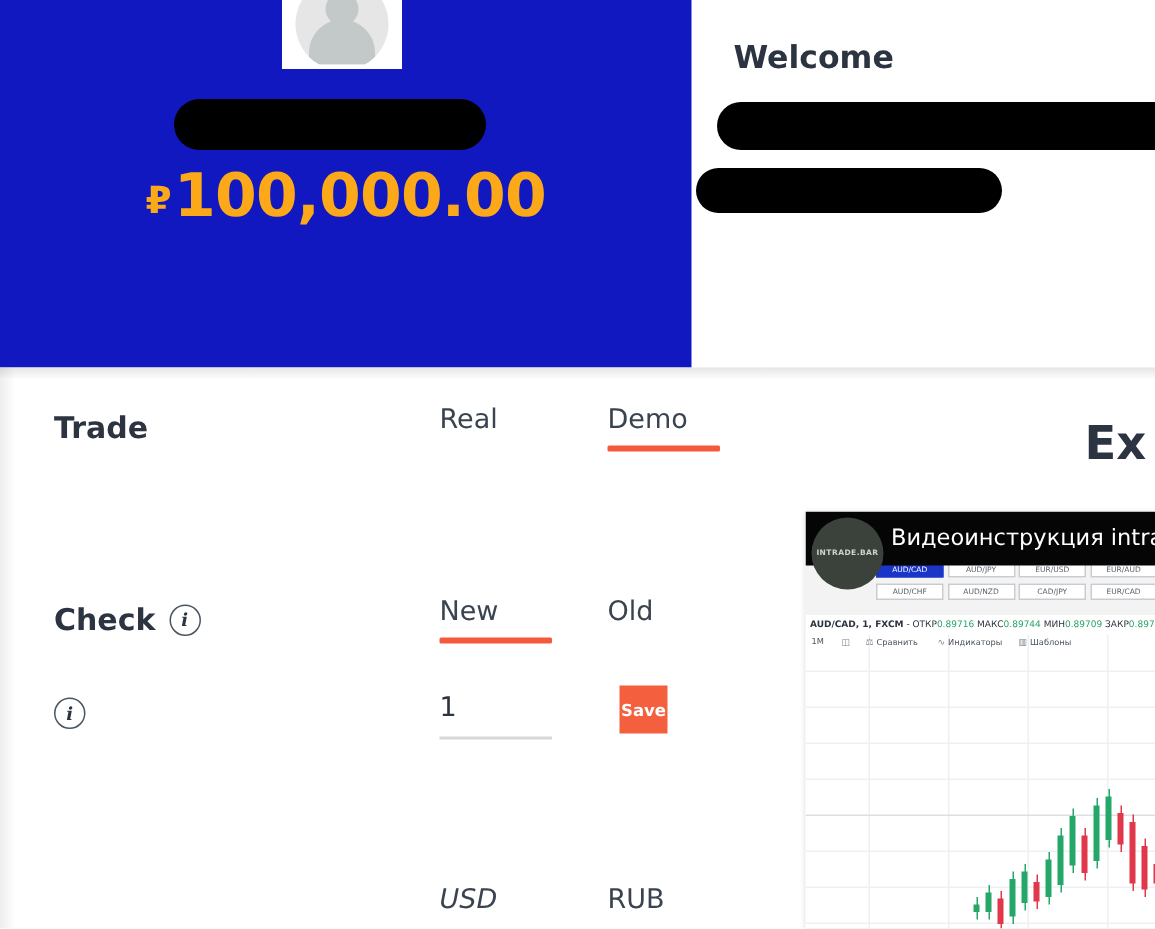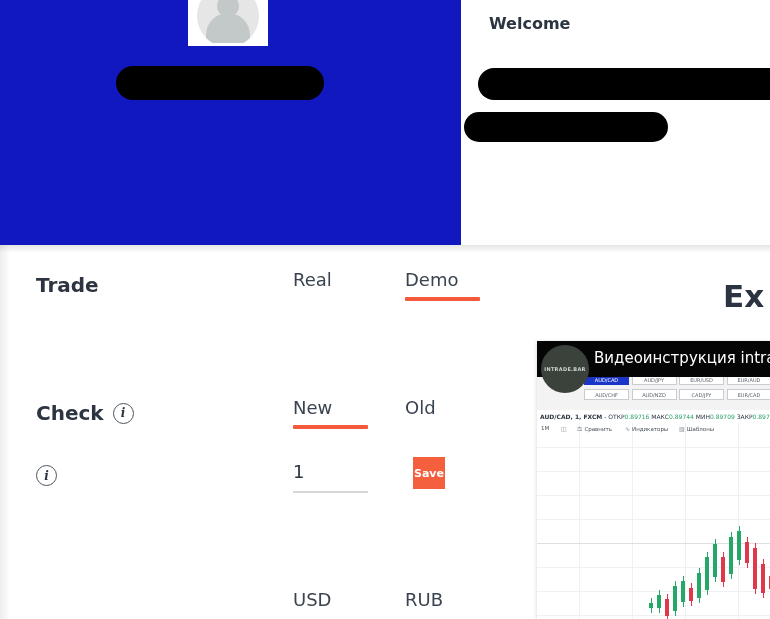--- a/index.html
+++ b/index.html
@@ -42,22 +42,22 @@
     text-align:center;color:#fba919;
     font-size:40px;font-weight:bold;letter-spacing:-0.5px;
     font-family:"DejaVu Sans", sans-serif;
   }
   .amount .rub{font-size:25px;vertical-align:2px;margin-right:2px;}
 
   .welcome-panel{
     position:absolute;left:463px;top:0;width:307px;height:196px;background:#ffffff;
   }
   .welcome-title{
-    position:absolute;left:26px;top:14px;
-    font-size:16px;font-weight:bold;color:#2b3440;
+    position:absolute;left:26px;top:26px;
+    font-size:21px;font-weight:bold;color:#2b3440;
     font-family:"DejaVu Sans", sans-serif;
   }
   .welcome-redact-1{position:absolute;left:15px;top:68px;width:324px;height:32px;}
   .welcome-redact-2{position:absolute;left:1px;top:112px;width:204px;height:30px;}
 
   .trade-bar{
     position:absolute;left:463px;top:196px;width:307px;height:49px;
     background:#ff9900;overflow:hidden;
   }
   .trade-bar-text{
@@ -177,20 +177,23 @@
   <div class="top">
 
     <div class="acct-panel">
       <div class="avatar-box">
         <div class="avatar-circle">
           <div class="avatar-head"></div>
           <div class="avatar-body"></div>
         </div>
       </div>
       <span class="redact acct-name-redact"></span>
+      <div class="amount">
+        <span class="rub">₽</span><span>100,000.00</span>
+      </div>
     </div>
 
     <div class="welcome-panel">
       <div class="welcome-title">Welcome</div>
       <span class="redact welcome-redact-1"></span>
       <span class="redact welcome-redact-2"></span>
     </div>
 
   </div>
 
@@ -215,21 +218,21 @@
         </div>
         <div class="row" style="top: 220px;">
           <div class="row-label">
             <span class="info-icon">i</span>
           </div>
           <input class="num-input" type="text" value="1" style="top: -4px;">
           <div class="num-underline" style="top: 26px;"></div>
           <button class="save-btn" style="top: -8px;">Save</button>
         </div>
         <div class="row" style="top: 348px;">
-          <div class="opt opt-a" style="top: -4px;">USD</div>
+          <div class="opt opt-a" style="top: -4px; font-style: italic;">USD</div>
           <div class="opt opt-b" style="top: -4px;">RUB</div>
         </div>
       </div>
   </div>
   <div class="body-shadow"></div>
   <div class="left-edge-shadow"></div>
 
   <div class="example-title">Ex</div>
 
   <div class="preview">

